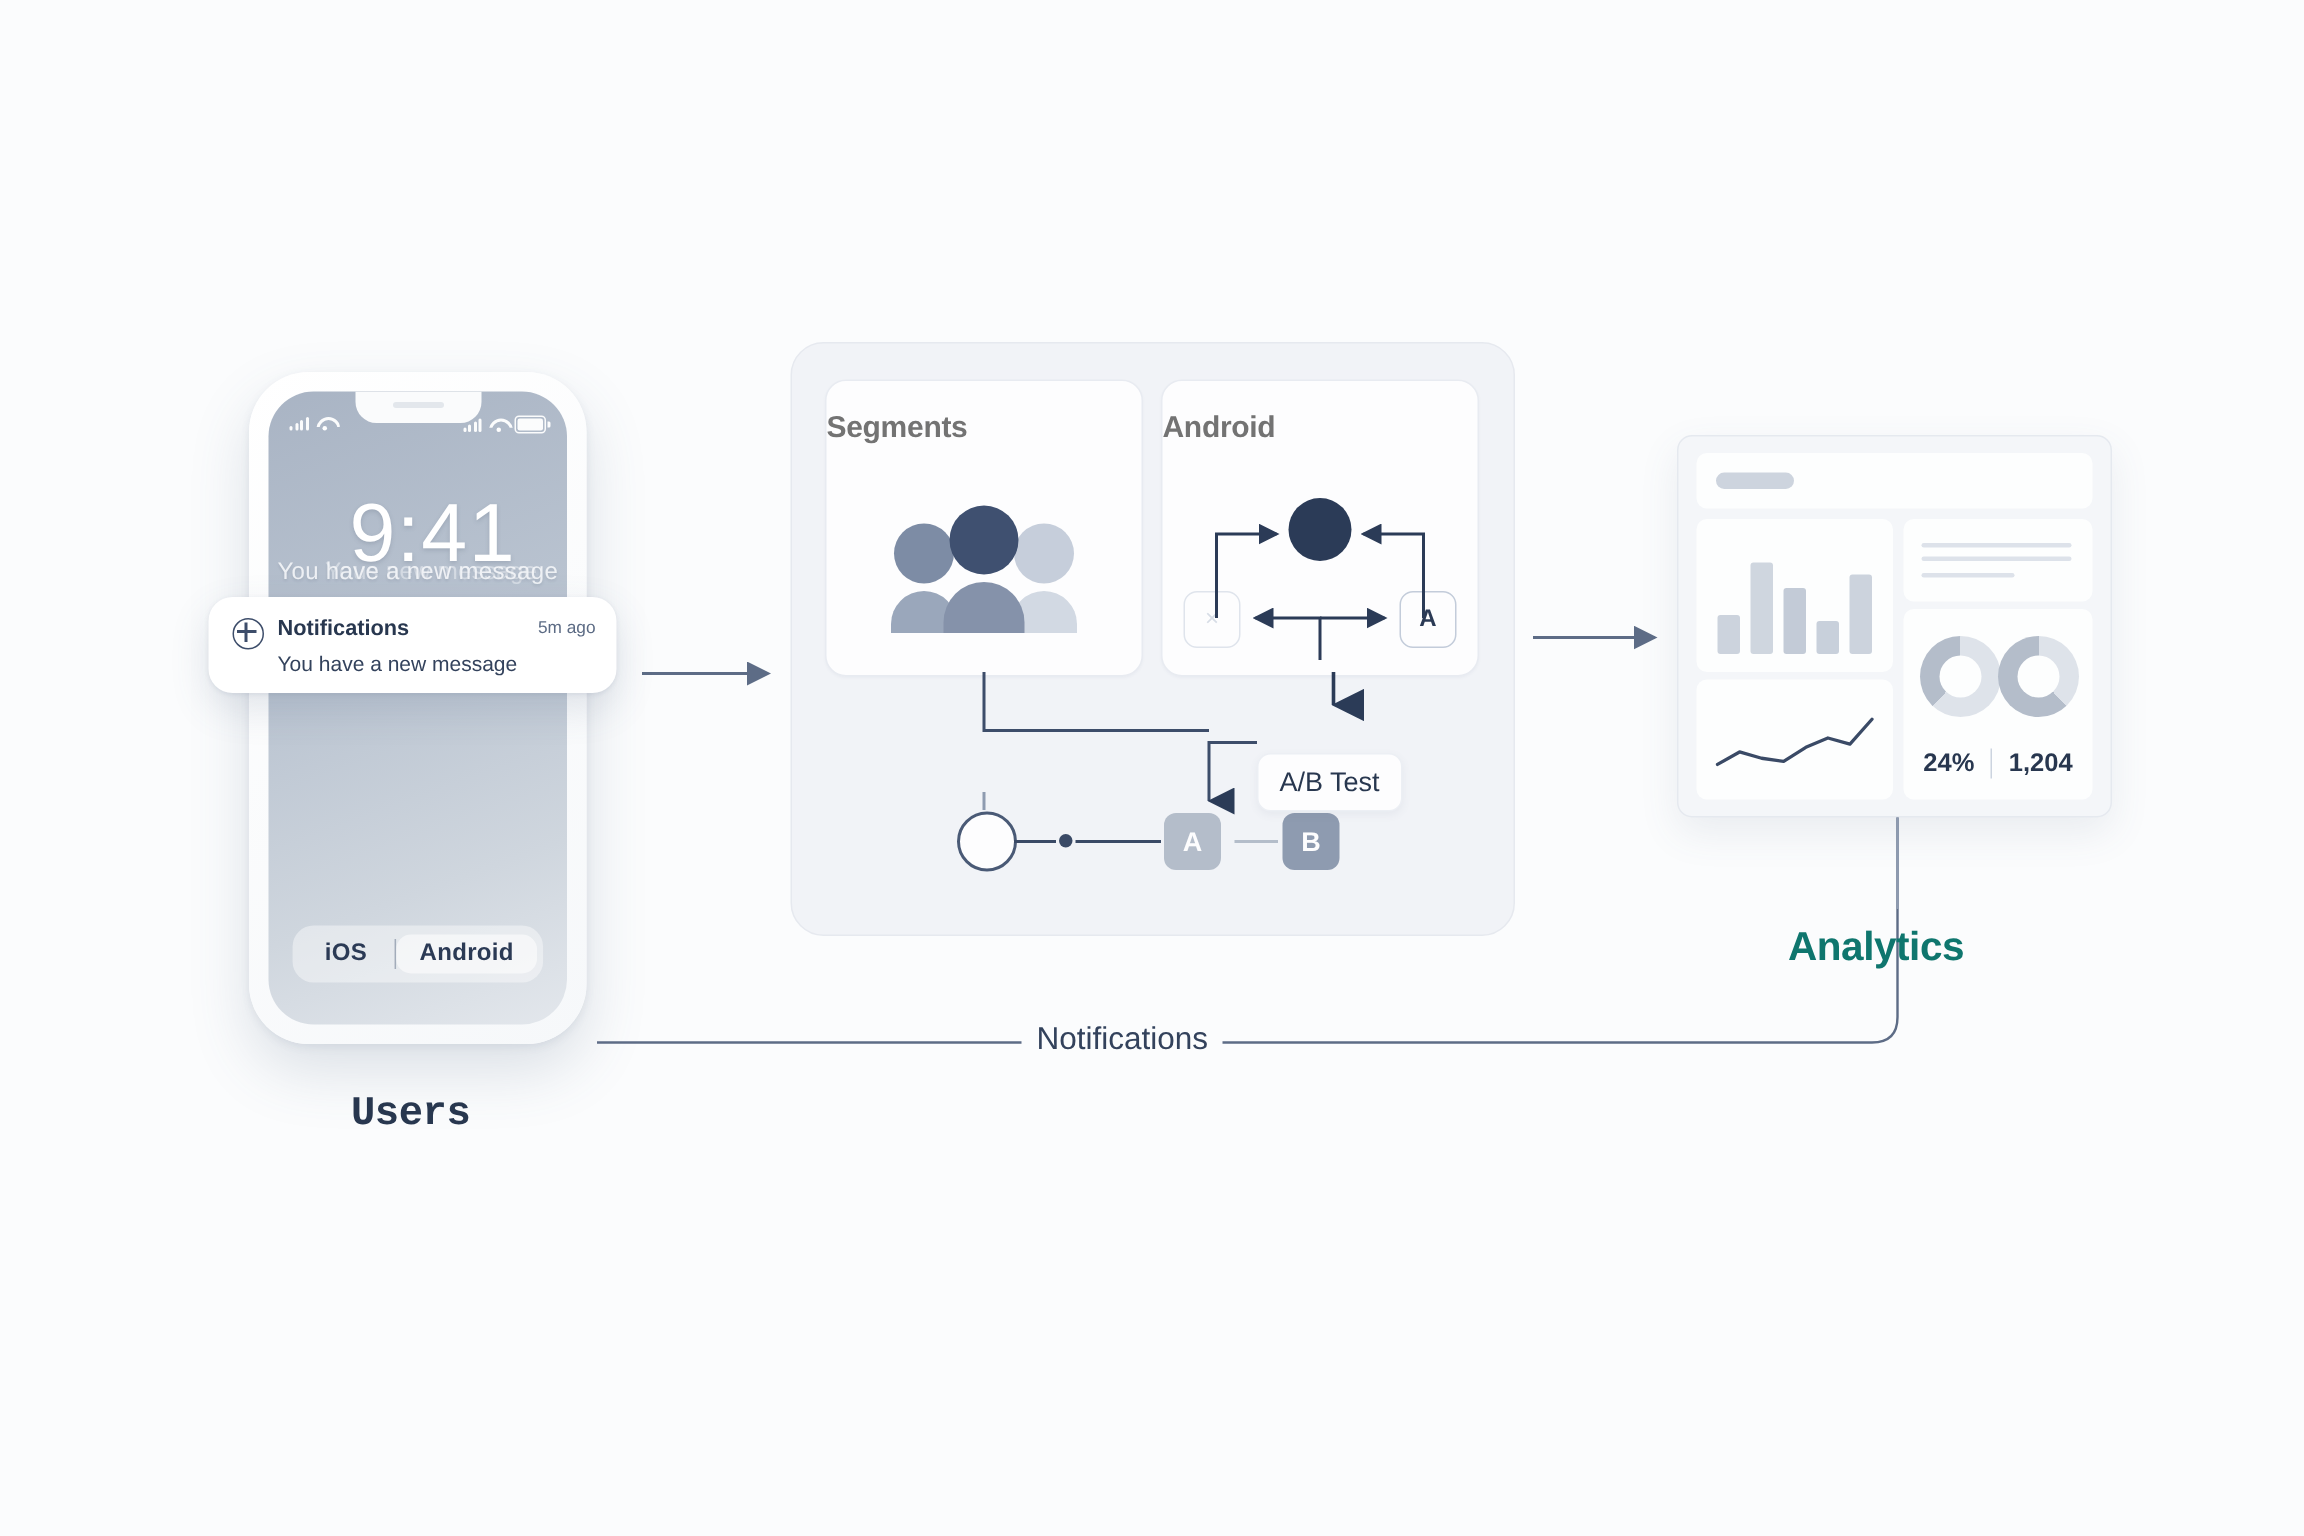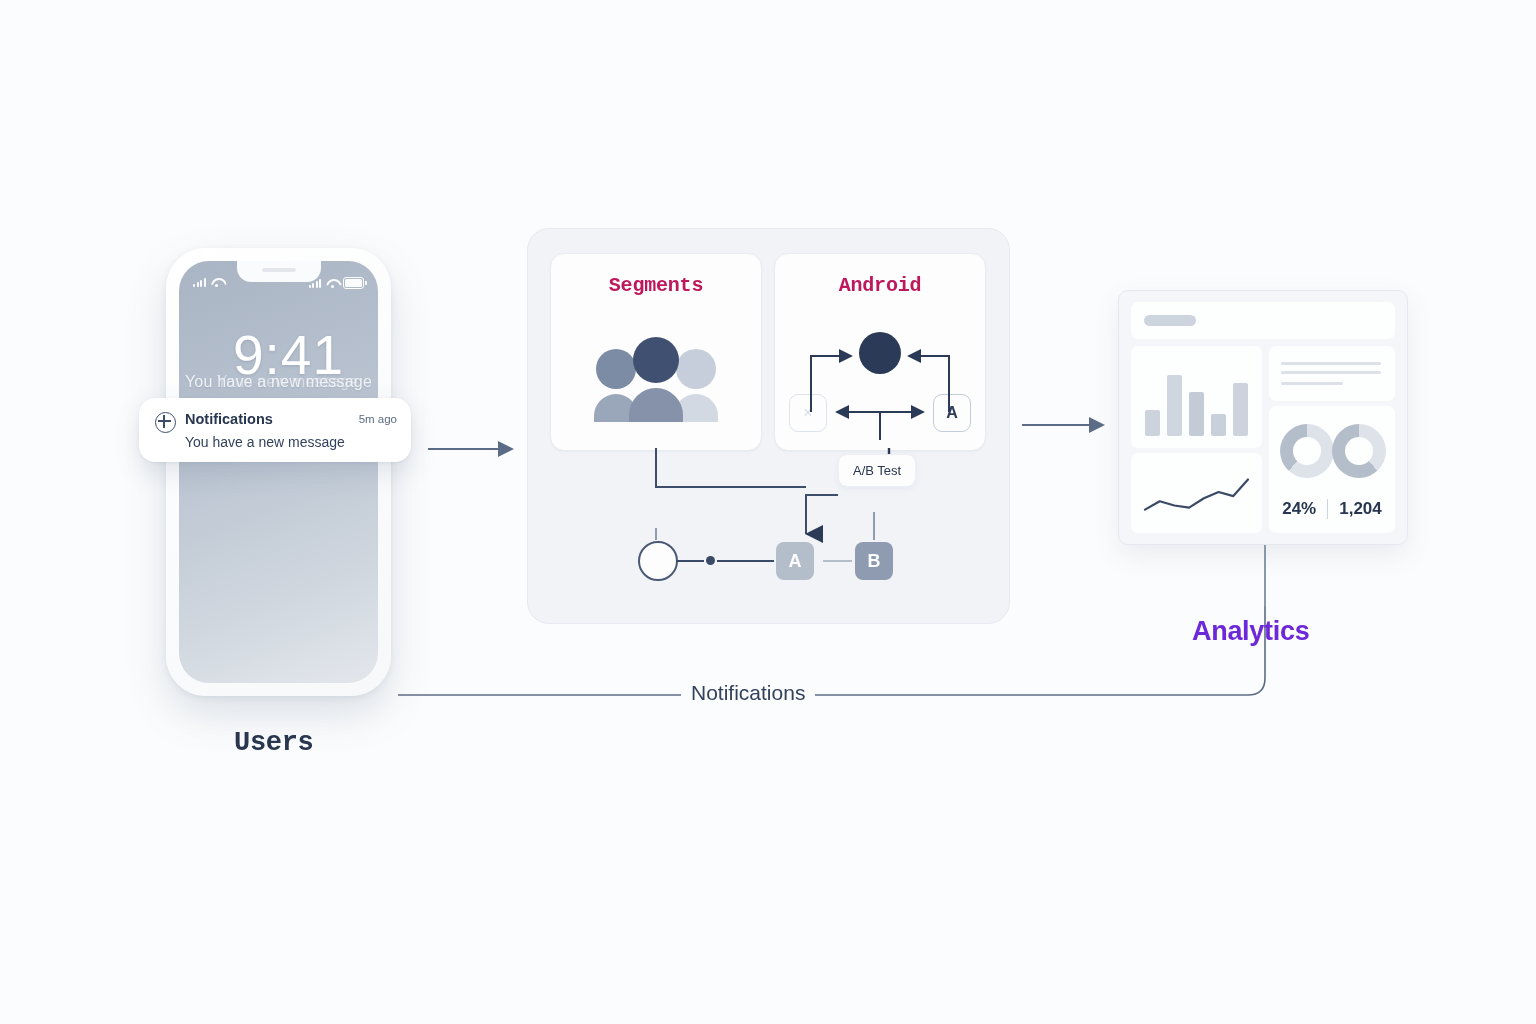--- a/index.html
+++ b/index.html
@@ -95,22 +95,22 @@
     position:absolute;left:527px;top:228px;width:481px;height:394px;
     background:#f1f3f7;border:1px solid #e6e9ef;border-radius:22px;
   }
   .sub-card{
     position:absolute;top:24px;width:210px;height:196px;
     background:#fdfdfe;border:1px solid #e8ebf1;border-radius:14px;
     box-shadow:0 1px 2px rgba(80,100,130,.05);
   }
   #card-segments{left:22px;}
   #card-triggers{left:246px;}
-  .sub-title{position:absolute;top:20px;left:0;right:0;text-align:center;
-    font-size:20px;font-weight:700;color:#be185d;letter-spacing:-.2px;font-family:Liberation Mono, monospace;}
+  .sub-title{position:absolute;top:20px;left:0;right:0;
+    font-size:20px;font-weight:700;color:#737373;letter-spacing:-.2px;}
 
   
   #people{position:absolute;left:50%;top:88px;transform:translateX(-50%);width:120px;height:80px;}
   .person{position:absolute;bottom:0;}
   .p-head{width:100%;border-radius:50%;}
   .p-body{border-radius:999px 999px 0 0;margin-top:5px;}
   #p-left{left:0;width:40px;}
   #p-left .p-head{height:40px;background:#7d8ca5;}
   #p-left .p-body{width:44px;height:28px;background:#9aa7bb;margin-left:-2px;}
   #p-right{right:0;width:40px;}
@@ -126,23 +126,23 @@
     width:42px;height:42px;border-radius:50%;background:#2b3b57;}
   .trig-box{position:absolute;top:62px;width:36px;height:36px;border-radius:9px;
     background:#fdfdfe;border:1.4px solid #c3ccda;
     display:flex;align-items:center;justify-content:center;
     font-size:16px;font-weight:600;color:#2b3a55;}
   #trig-box-x{left:2px;border-color:#dfe4ec;color:#d7dde6;font-weight:400;}
   #trig-box-a{right:2px;}
 
   
   #ab-pill{
-    position:absolute;left:838px;top:454px;
+    position:absolute;left:838px;top:502px;
     background:#fdfdfe;border:1px solid #eceff4;border-radius:9px;
-    padding:8px 14px;font-size:13px;font-weight:400;color:#28374f;
+    padding:8px 14px;font-size:18px;font-weight:400;color:#28374f;
     box-shadow:0 2px 6px rgba(80,100,130,.07);z-index:4;
   }
 
   
   #flow-circle{position:absolute;left:638px;top:541px;width:36px;height:36px;
     border:2px solid #4a5a76;border-radius:50%;background:#fdfdfe;}
   #flow-dot{position:absolute;left:706px;top:556px;width:9px;height:9px;border-radius:50%;background:#3a4a66;}
   .flow-box{position:absolute;top:542px;width:38px;height:38px;border-radius:8px;
     display:flex;align-items:center;justify-content:center;
     font-size:18px;font-weight:700;color:#fdfdfe;}
@@ -171,21 +171,21 @@
   #donut-1{left:11px;}
   #donut-2{left:63px;}
   .donut:after{content:"";position:absolute;left:50%;top:50%;transform:translate(-50%,-50%);
     width:28px;height:28px;border-radius:50%;background:#fdfefe;}
   #stats-row{position:absolute;left:0;right:0;bottom:14px;display:flex;align-items:flex-end;justify-content:center;gap:11px;}
   .statval{font-size:17px;font-weight:700;color:#28374f;}
   #stat-divider{width:1px;height:20px;background:#ccd4df;}
 
   
   #label-users{position:absolute;left:234px;top:728px;font-size:27px;font-weight:700;color:#28374f;letter-spacing:-.3px;font-family:Liberation Mono, monospace;}
-  #label-analytics{position:absolute;left:1192px;top:616px;font-size:27px;font-weight:700;color:#6d28d9;letter-spacing:-.3px;}
+  #label-analytics{position:absolute;left:1192px;top:616px;font-size:27px;font-weight:700;color:#0f766e;letter-spacing:-.3px;}
   #label-notifications{position:absolute;left:681px;top:681px;font-size:21px;font-weight:400;color:#33425c;background:#fbfcfd;padding:0 10px;}
 
   svg.overlay{position:absolute;inset:0;width:1536px;height:1024px;pointer-events:none;}
 </style>
 </head>
 <body>
 
 <div class="stage">
 
   <div id="phone-wrap">
@@ -214,20 +214,25 @@
             </span>
           <span class="wifi"></span>
           <span class="batt"></span>
         </div>
       </div>
 
       <div id="lock-time">9:41</div>
       <div id="lock-sub-ghost">Yous new message</div>
       <div id="lock-sub">You have a new message</div>
 
+      <div id="os-toggle">
+        <span class="os-opt" id="os-opt-ios">iOS</span>
+        <span id="os-divider"></span>
+        <span class="os-opt" id="os-opt-android">Android</span>
+      </div>
     </div>
   </div>
 
   <div id="notif-card">
     <span id="notif-icon"></span>
     <span id="notif-title">Notifications</span>
     <span id="notif-time">5m ago</span>
     <span id="notif-body">You have a new message</span>
   </div>
 

